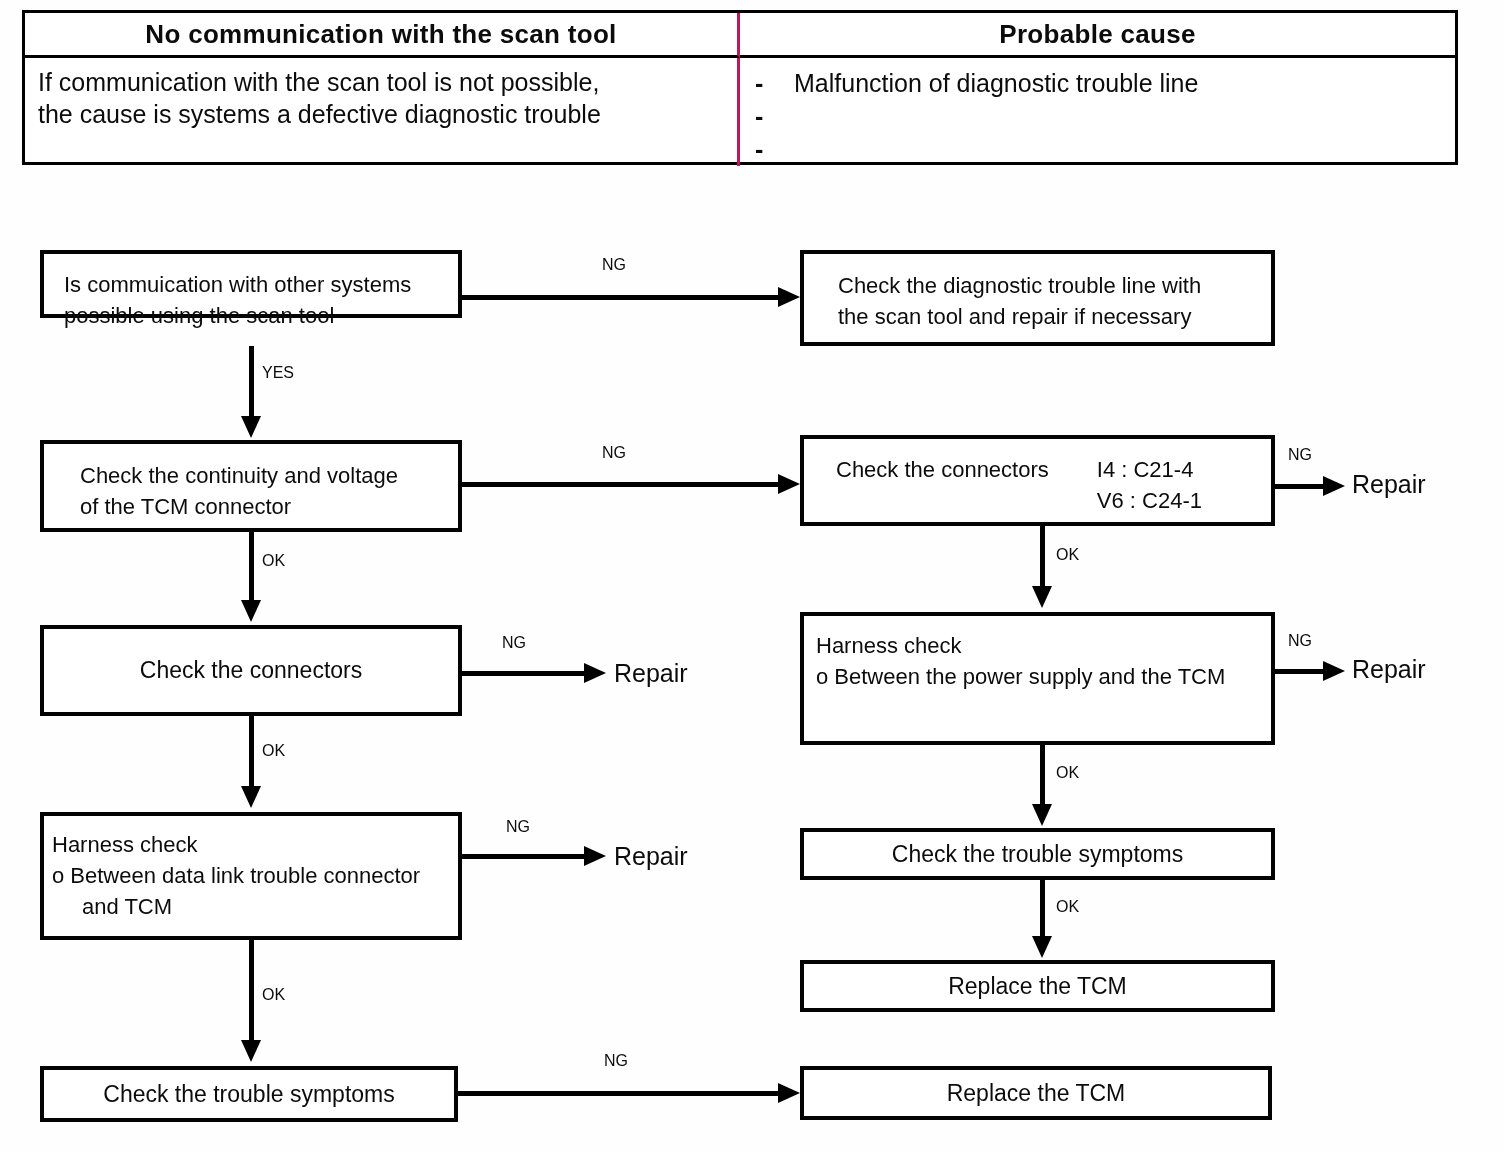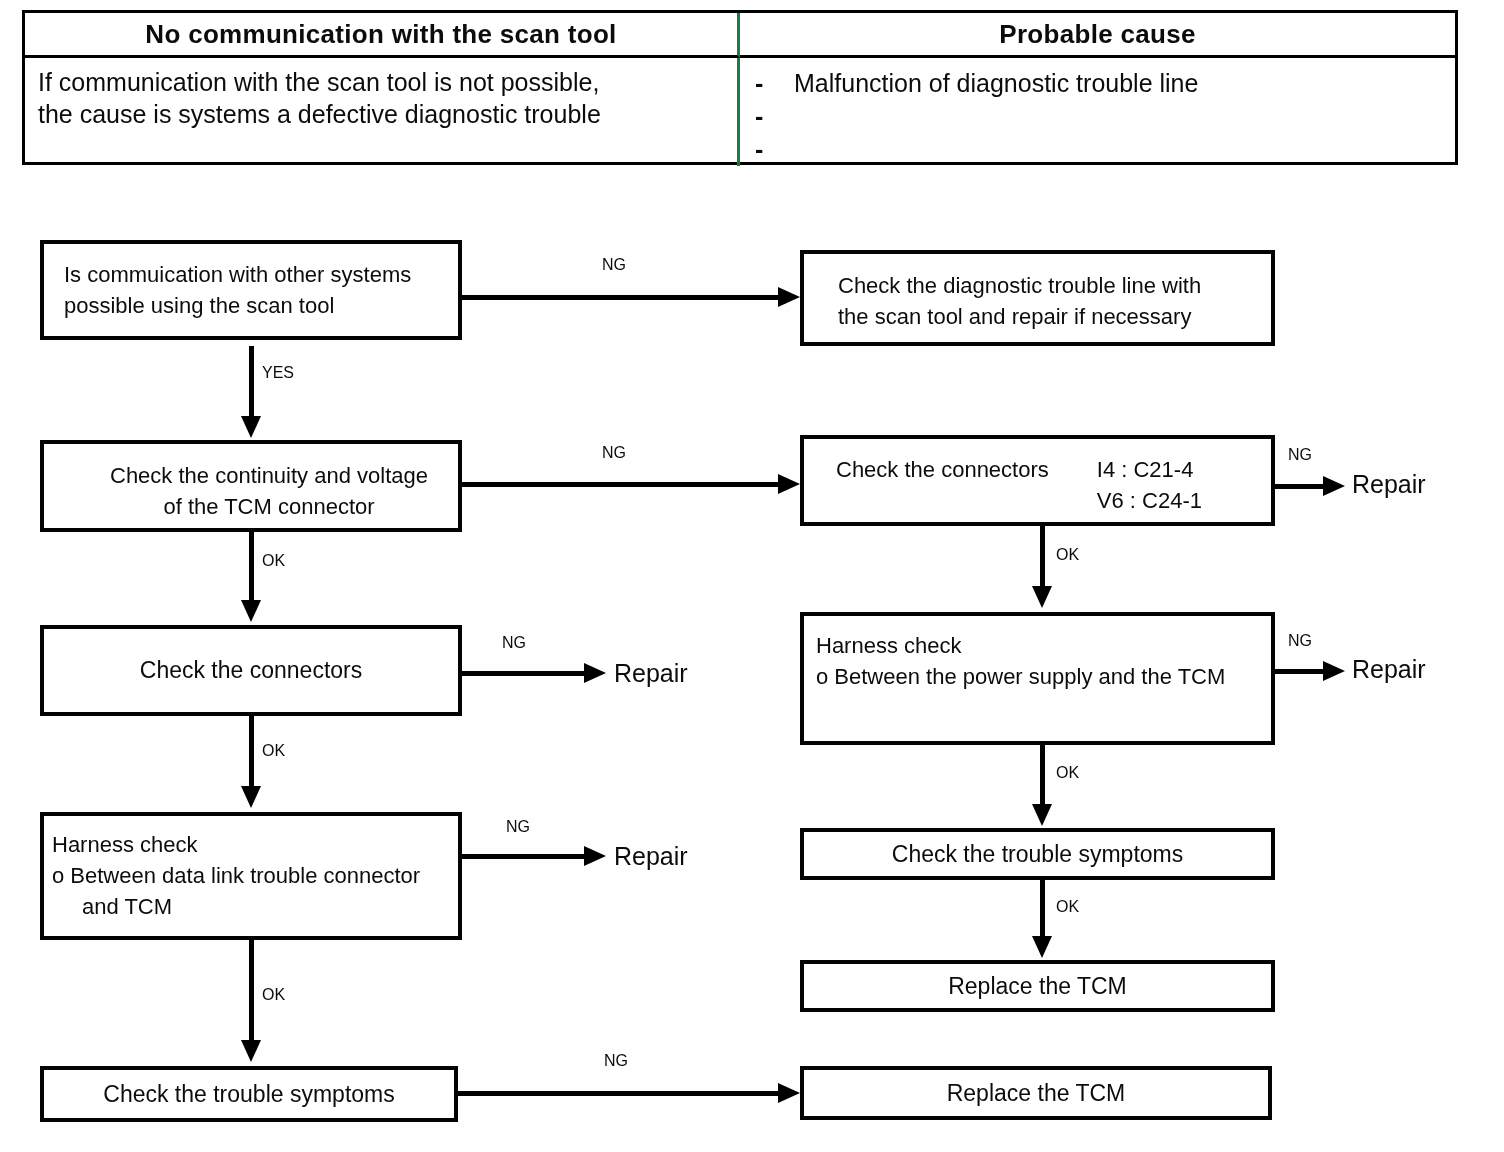--- a/index.html
+++ b/index.html
@@ -15,21 +15,21 @@
   .sum-table{
     position:absolute;left:22px;top:10px;width:1436px;height:155px;
     border:3px solid #000;box-sizing:border-box;background:#fff;
     display:grid;grid-template-columns:1fr 1fr;grid-template-rows:45px 1fr;
   }
   .sum-cell{box-sizing:border-box;}
   .hdr{
     font-weight:bold;font-size:26px;display:flex;align-items:center;justify-content:center;
     border-bottom:3px solid #000;letter-spacing:0.3px;
   }
-  .col-div{border-right:3px solid #15803d;}
+  .col-div{border-right:3px solid #be185d;}
   .sym-body{padding:8px 10px 0 13px;font-size:25px;line-height:32px;}
   .cause-body{padding-top:9px;font-size:25px;line-height:33px;}
   .cause-row{display:flex;}
   .dash{width:54px;padding-left:15px;box-sizing:border-box;font-weight:bold;}
 
   
   .fbox{
     position:absolute;border:4px solid #030303;background:#fff;box-sizing:border-box;
     font-size:22px;line-height:31px;
   }
@@ -73,26 +73,26 @@
       </div>
       <div class="cause-row">
         <span class="dash">-</span>
       </div>
       <div class="cause-row">
         <span class="dash">-</span>
       </div>
     </div>
   </div>
 
-  <div class="fbox" style="left:40px;top:240px;width:422px;height:100px;padding:15px 0 0 20px;">
+  <div class="fbox" style="left:40px;top:250px;width:422px;height:68px;padding:15px 0 0 20px;">
     <div>Is commuication with other systems</div>
     <div>possible using the scan tool</div>
   </div>
 
-  <div class="fbox" style="left:40px;top:440px;width:422px;height:92px;padding:16px 0 0 36px;text-align:center;">
+  <div class="fbox" style="left:40px;top:440px;width:422px;height:92px;padding:16px 0 0 36px;">
     <div>Check the continuity and voltage</div>
     <div>of the TCM connector</div>
   </div>
 
   <div class="fbox center" style="left:40px;top:625px;width:422px;height:91px;">
     <span>Check the connectors</span>
   </div>
 
   <div class="fbox" style="left:40px;top:812px;width:422px;height:128px;padding:13px 0 0 8px;">
     <div>Harness check</div>

